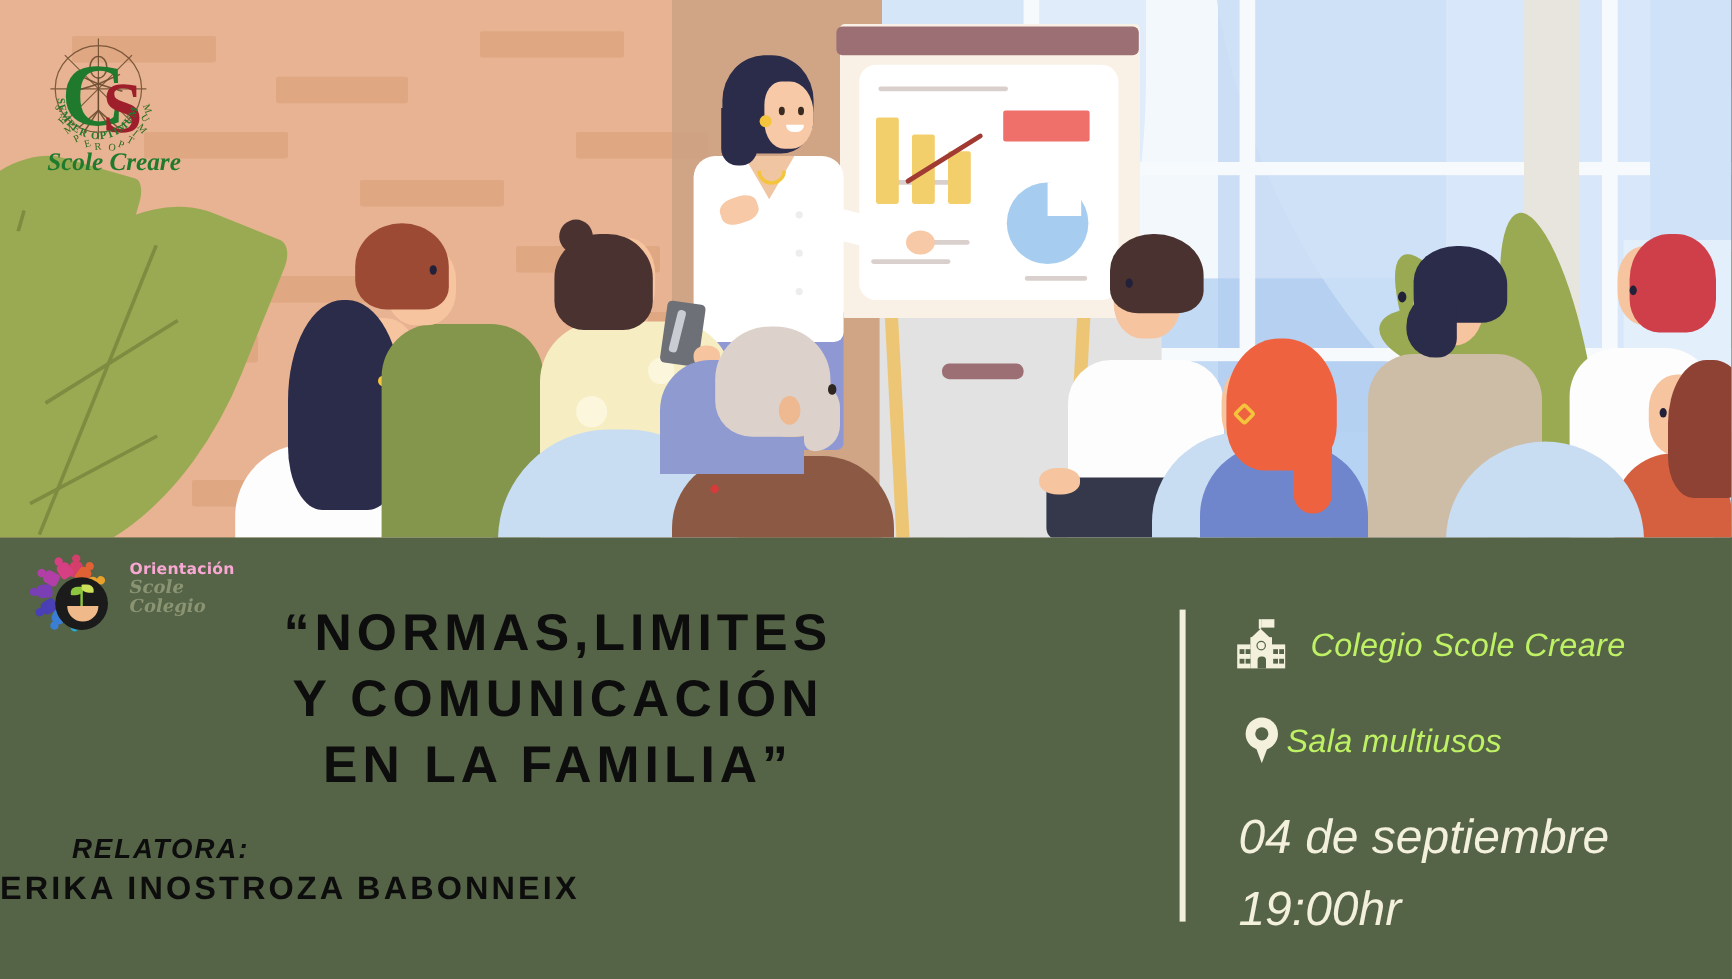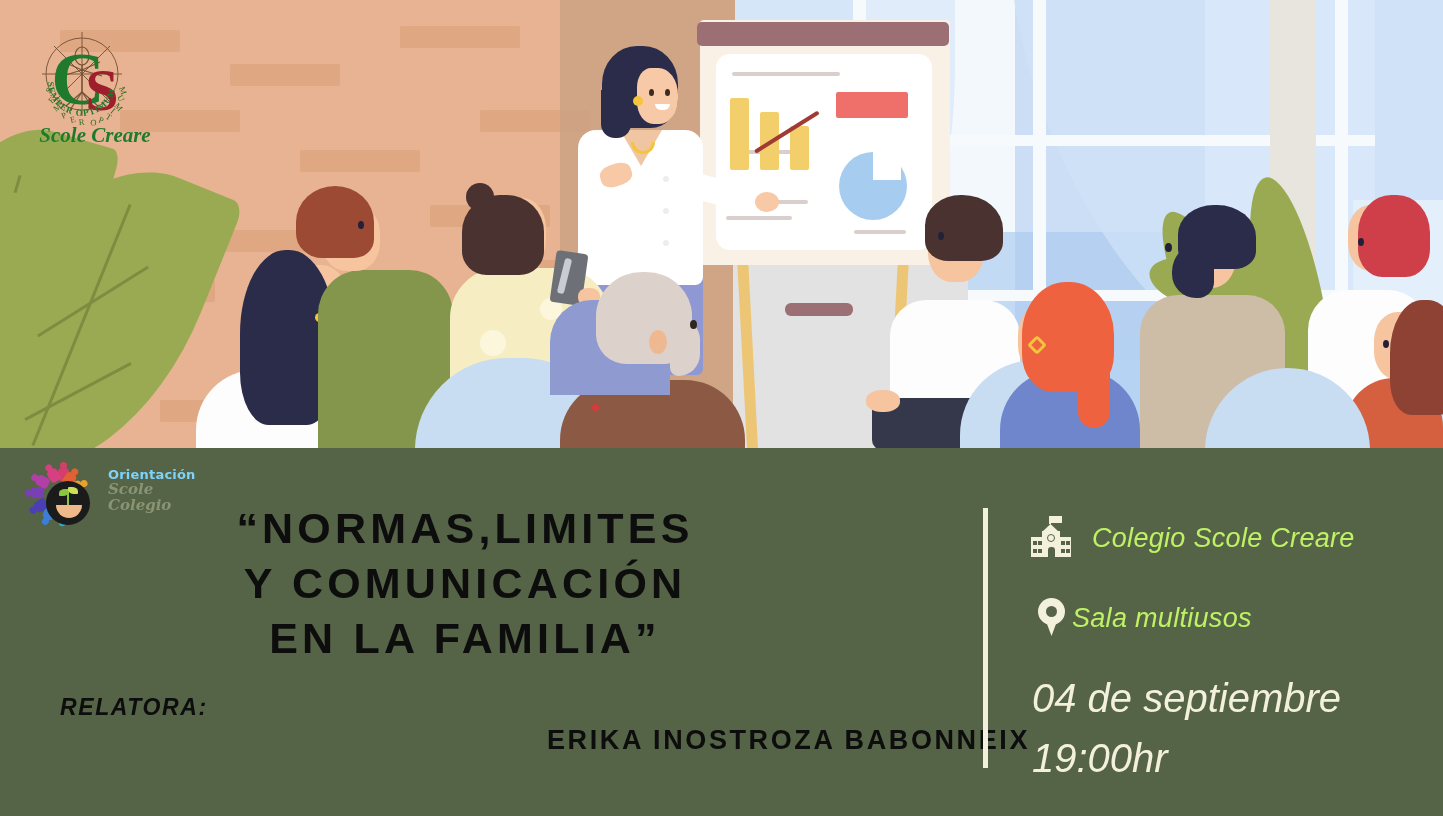--- a/index.html
+++ b/index.html
@@ -98,21 +98,21 @@
   #olog-ring { position:absolute; left:6px; top:2px; width:80px; height:80px; }
   .ofig { position:absolute; }
   .ofig .oh { position:absolute; width:7px; height:7px; border-radius:50%; }
   .ofig .ob { position:absolute; width:11px; height:13px; border-radius:4px 4px 3px 3px; top:6px; left:-2px; }
   #olog-center {
     position:absolute; left:22px; top:18px; width:44px; height:44px;
     border-radius:50%; background:#1b1b1b;
   }
   #olog-text { position:absolute; left:90px; top:6px; width:80px; }
   .ol-line1 {
-    font-size:13px; font-weight:700; color:#7dd3fc; letter-spacing:.2px;
+    font-size:13px; font-weight:700; color:#f9a8d4; letter-spacing:.2px;
     font-family:"DejaVu Sans", sans-serif;
   }
   .ol-line2, .ol-line3 {
     font-size:15px; font-style:italic; font-weight:700; color:#8a9472;
     font-family:"DejaVu Serif", serif; line-height:1.05;
   }
 
   
   #title {
     position:absolute; left:0px; top:53px; width:930px;
@@ -123,21 +123,21 @@
   }
   #title .tline { display:block; white-space:nowrap; }
 
   #relatora {
     position:absolute; left:60px; top:246px;
     font-size:23px; font-weight:800; font-style:italic;
     letter-spacing:1.6px; color:#0c0d0c;
   }
   #speaker {
     position:absolute; left:0; top:277px; width:1030px;
-    text-align:right; font-size:27px; font-weight:800;
+    text-align:left; font-size:27px; font-weight:800;
     letter-spacing:2.6px; color:#0c0d0c;
   }
   #role {
     position:absolute; left:0; top:325px; width:1030px;
     text-align:center; font-size:24px; color:#111; letter-spacing:.5px;
     font-family:"Liberation Serif", serif;
   }
 
   
   #divider {

